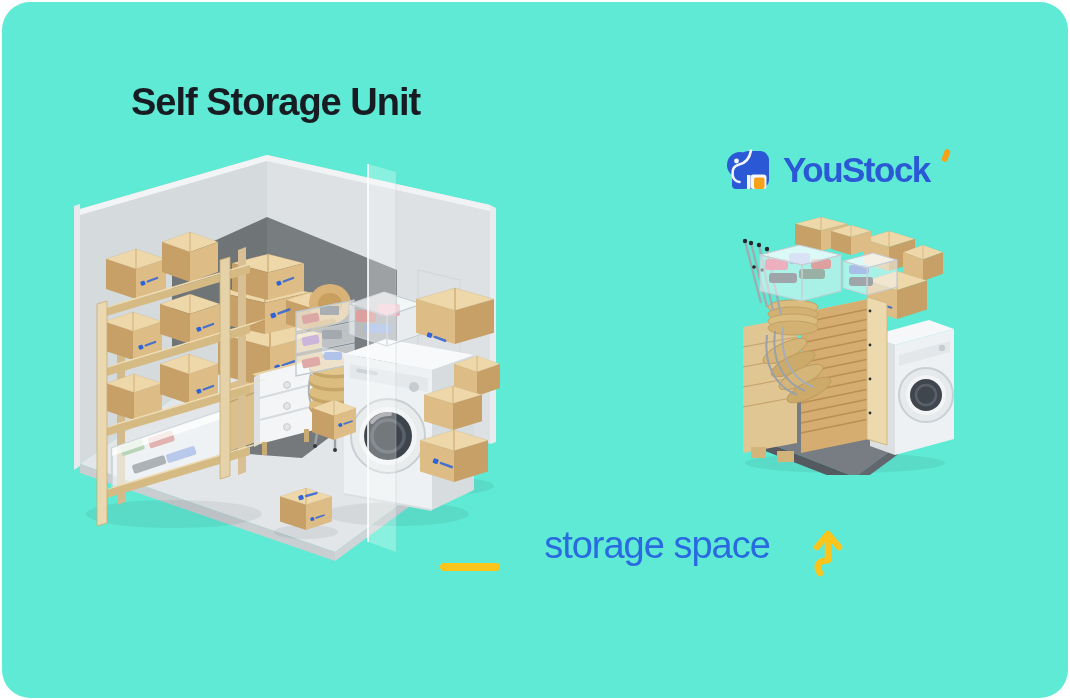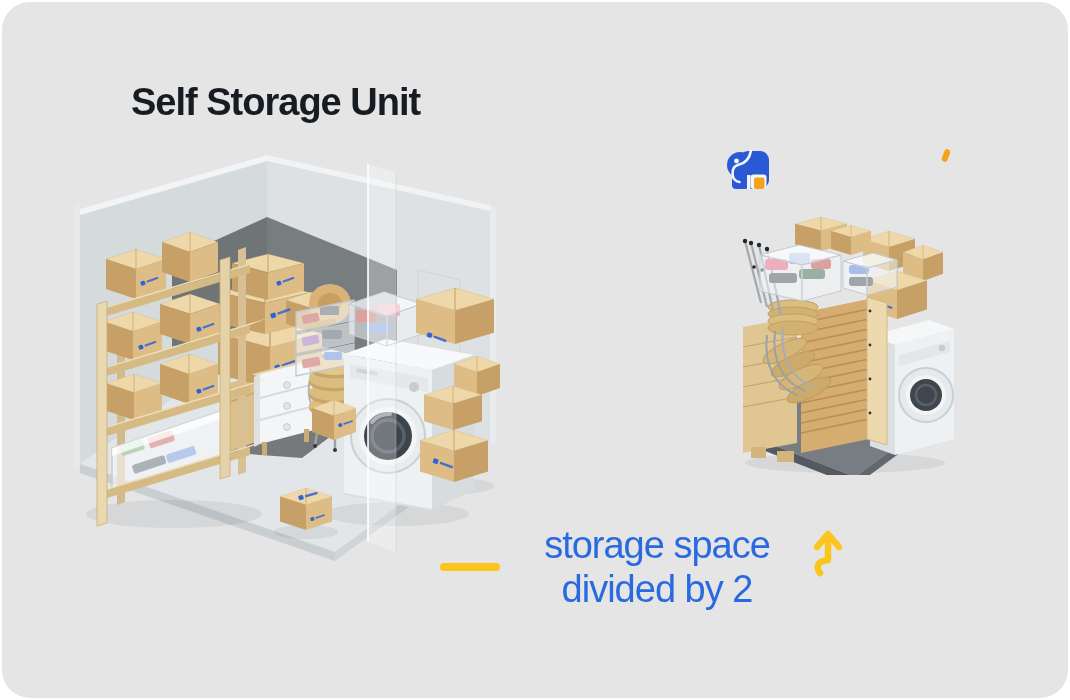--- a/index.html
+++ b/index.html
@@ -1,20 +1,20 @@
 <!DOCTYPE html>
 <html><head>
 <meta charset="utf-8">
 <style>
   html,body{margin:0;padding:0}
   body{
     width:1070px;height:700px;position:relative;background:#ffffff;
     font-family:"Liberation Sans",sans-serif;overflow:hidden;
   }
-  .panel{position:absolute;inset:2px;background:#e5e5e5;border-radius:28px}
+  .panel{position:absolute;inset:2px;background:#5eead4;border-radius:28px}
   .title{
     position:absolute;left:129px;top:79px;margin:0;
     font-size:38px;font-weight:bold;letter-spacing:-1px;color:#171c23;
   }
   .brand{position:absolute;left:720px;top:141px;width:252px;height:56px}
   .brand .bicon{position:absolute;left:0;top:0}
   .brand .word{
     position:absolute;left:61px;top:7px;font-size:35px;font-weight:bold;
     letter-spacing:-1.5px;color:#2b59d6;white-space:nowrap;
   }
@@ -44,20 +44,21 @@
         <circle cx="17" cy="21" r="13" fill="#2b59d6"></circle>
         <rect x="9" y="21" width="16" height="24" rx="4" fill="#2b59d6"></rect>
         <rect x="16" y="7" width="30" height="38" rx="9" fill="#2b59d6"></rect>
         <rect x="24" y="31" width="3.4" height="14" fill="#f2f6fb"></rect>
         <rect x="27.5" y="30.5" width="16" height="14.5" rx="3" fill="#f2f6fb"></rect>
         <rect x="31" y="33.5" width="10.5" height="11.5" rx="2" fill="#f5a21a"></rect>
         <circle cx="13.5" cy="17" r="2.4" fill="#f2f6fb"></circle>
         <path d="M28,6.5 C26.5,15 22,19.5 15.5,20.8 C10.5,22 9.2,26 9.6,30.5 C10,35.5 13,37.5 16.5,38" stroke="#f2f6fb" stroke-width="2.6" fill="none" stroke-linecap="round"></path>
       </g>
     </svg>
+    <div class="word">YouStock</div>
     <div class="accent"></div>
   </div>
 
   <svg class="scene-left" width="470" height="430" viewBox="0 0 470 430">
     <defs>
       <g id="cboxA">
         <polygon points="0,20 50,0 100,20 50,40" fill="#eed7a8"></polygon>
         <polygon points="0,20 50,40 50,100 0,80" fill="#ddbd85"></polygon>
         <polygon points="50,40 100,20 100,80 50,100" fill="#c6a066"></polygon>
         <line x1="50" y1="0" x2="50" y2="40" stroke="#c8a76f" stroke-width="1.5"></line>
@@ -366,20 +367,19 @@
       <rect x="112" y="62" width="24" height="9" rx="3" fill="#474e55"></rect>
       <polygon points="106,46 136,38 160,45 130,53" fill="rgba(250,252,254,.8)" stroke="#c4ccd2"></polygon>
       <polygon points="106,46 130,53 130,80 106,73" fill="rgba(248,251,253,.5)" stroke="#c4ccd2"></polygon>
       <polygon points="130,53 160,45 160,72 130,80" fill="rgba(244,248,250,.5)" stroke="#c4ccd2"></polygon>
     </g>
   </svg>
 
   <div class="dash"></div>
   <div class="caption">
     <div>storage space</div>
-    <div>divided by 2</div>
   </div>
   <svg class="arrow" width="38" height="52" viewBox="0 0 38 52">
     <path d="M12,47 C7,40 10,35 20,34 L20,12" stroke="#fcc51d" stroke-width="6.5" fill="none" stroke-linecap="round" stroke-linejoin="round"></path>
     <path d="M9,21 L20,8 L31,21" stroke="#fcc51d" stroke-width="6.5" fill="none" stroke-linecap="round" stroke-linejoin="round"></path>
   </svg>
 
 </div>
 
 </body></html>

